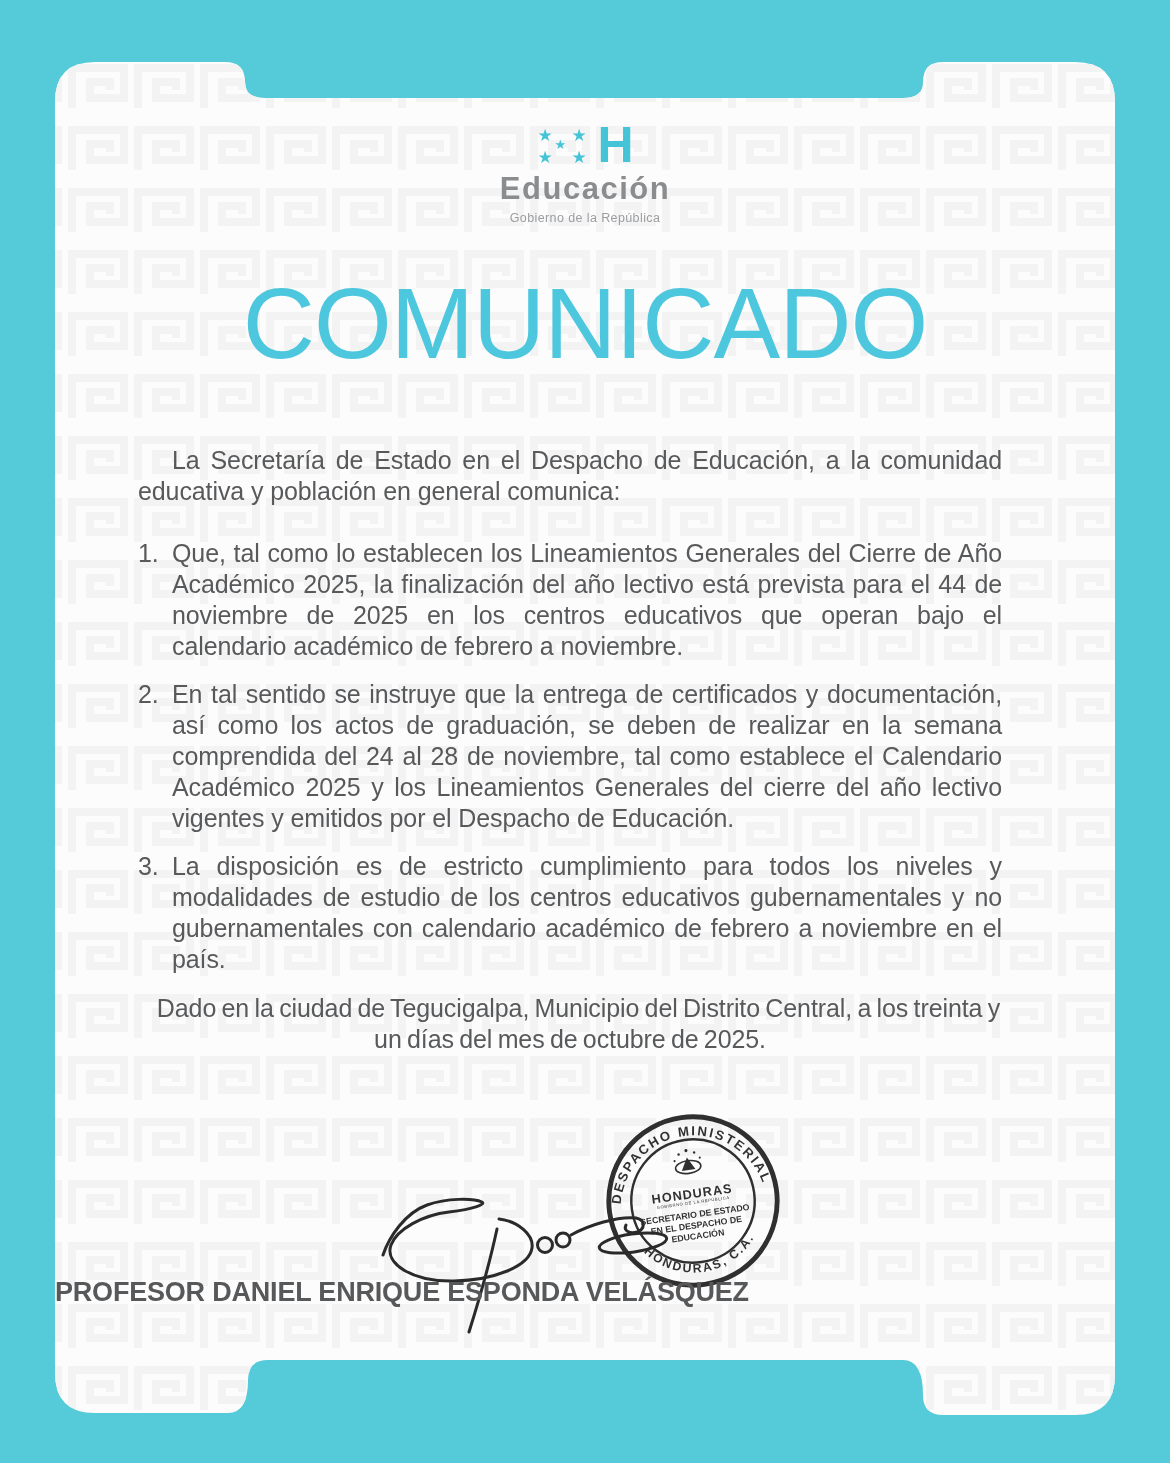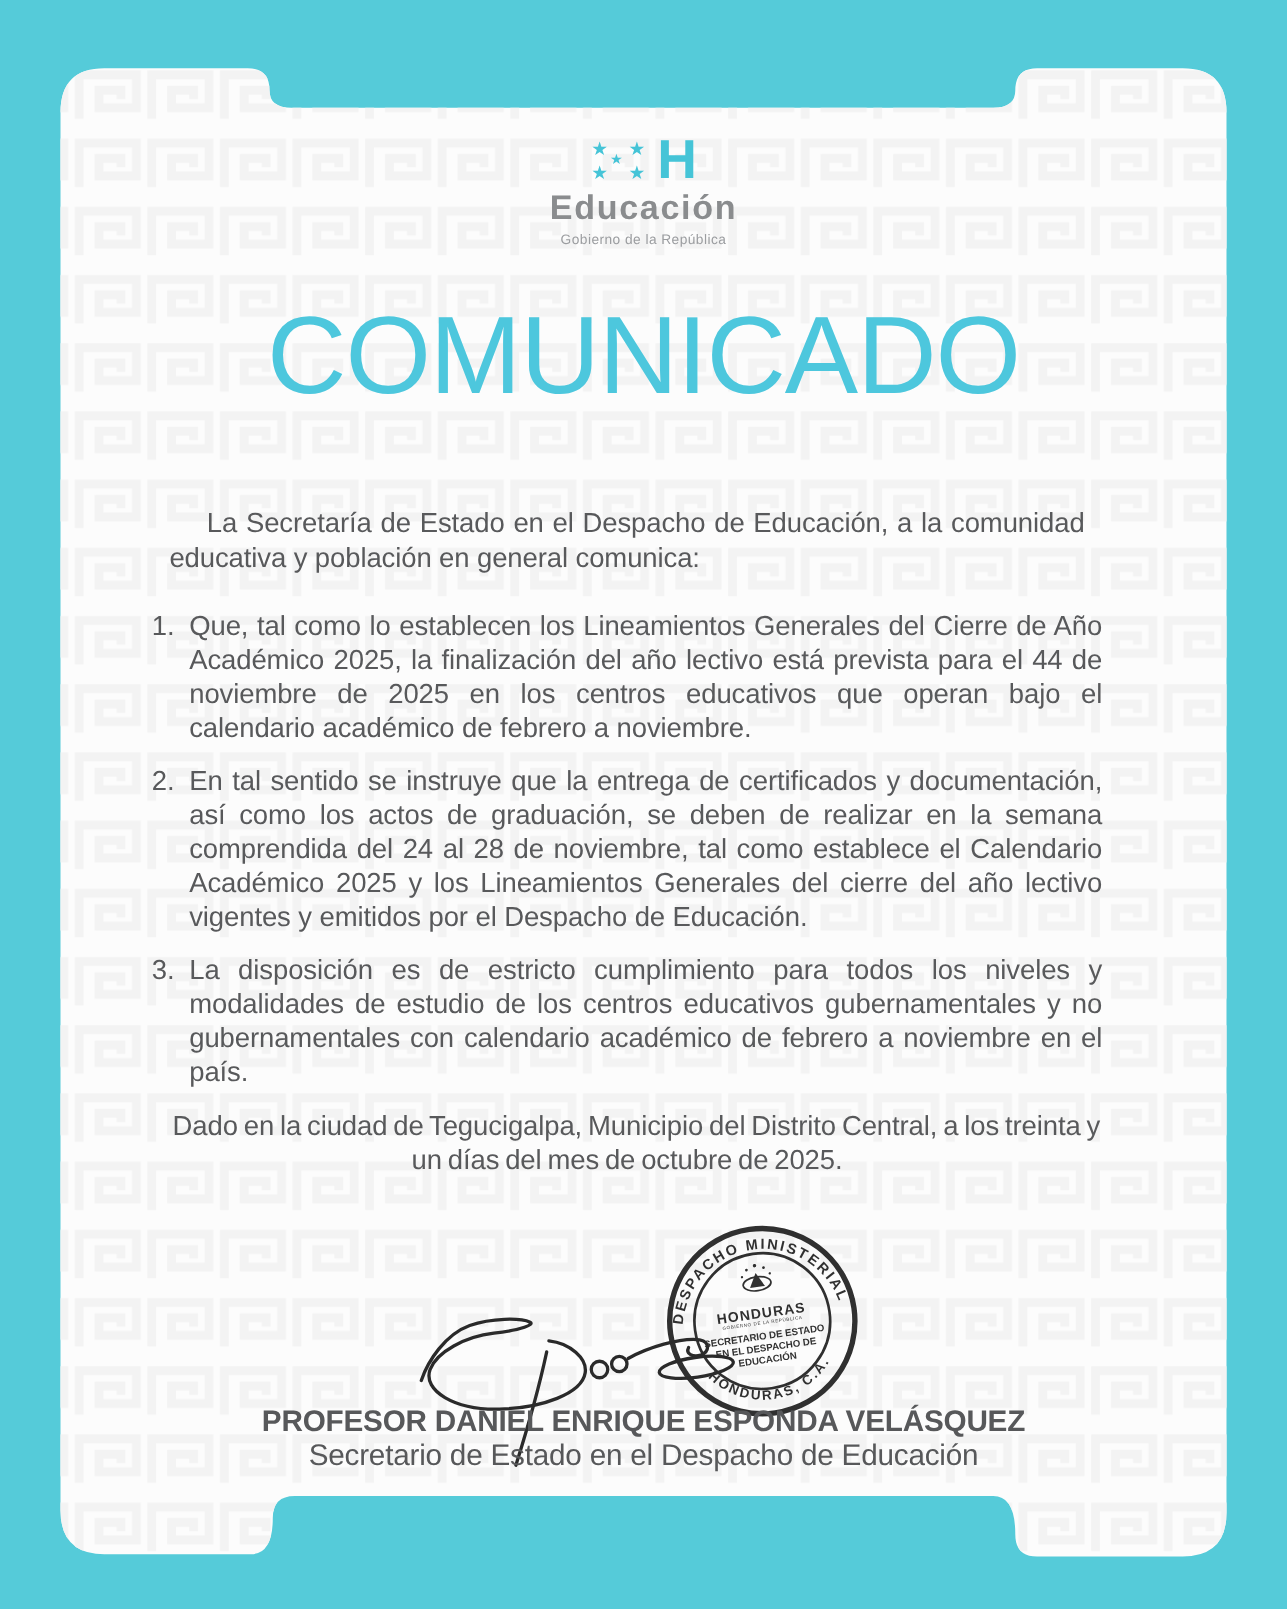--- a/index.html
+++ b/index.html
@@ -29,33 +29,33 @@
   .title{
     position:absolute;left:0;top:206px;width:100%;text-align:center;
     font-size:100px;font-weight:400;letter-spacing:-1px;color:#4DC7DD;line-height:1.1;
   }
 
   
   .textcol{
     position:absolute;left:83px;top:383px;width:864px;
     color:#58595B;font-size:25px;line-height:31px;letter-spacing:-.1px;
   }
-  .intro{margin:16px;text-align:justify;text-indent:34px;}
+  .intro{margin:0;text-align:justify;text-indent:34px;}
   .items{margin-top:31px;}
   .item{display:flex;margin-bottom:17px;}
   .item-num{flex:none;width:34px;}
   .item-text{flex:1;text-align:justify;}
   .closing{margin-top:18px;text-align:center;text-indent:17px;word-spacing:-1.5px;}
 
   
   .stamp{position:absolute;left:545px;top:1046px;width:186px;height:186px;transform:rotate(-8deg);opacity:.92;}
   .signature-svg{position:absolute;left:320px;top:1123px;width:340px;height:150px;pointer-events:none;}
 
   
-  .signatory{position:absolute;left:0;top:1216px;width:100%;text-align:center;color:#57585A;}
+  .signatory{position:absolute;left:0;top:1216px;width:100%;color:#57585A;}
   .signatory-name{font-size:27px;font-weight:bold;line-height:29px;letter-spacing:-.2px;}
   .signatory-title{font-size:27px;line-height:29px;margin-top:2px;letter-spacing:-.2px;}
 </style>
 </head>
 <body>
 
 <svg class="card-shape-svg" viewBox="0 0 1170 1463" aria-hidden="true">
   <defs>
     <pattern id="meander" width="66" height="62" patternUnits="userSpaceOnUse">
       <path d="M 6 46 V 6 H 58 V 36 H 24 V 20 H 44 V 28" fill="none" stroke="#F3F3F3" stroke-width="8"></path>
@@ -148,16 +148,15 @@
       <path d="M 122 44 C 116 72, 105 112, 94 147"></path>
       <circle cx="170" cy="60" r="7.5"></circle>
       <circle cx="188" cy="55" r="7"></circle>
       <path d="M 196 50 C 214 40, 243 31, 261 33 C 271 35, 270 44, 262 47 C 255 49, 248 46, 251 40"></path>
       <ellipse cx="258" cy="58" rx="34" ry="9" transform="rotate(-8 258 58)"></ellipse>
     </g>
   </svg>
 
   <div class="signatory">
     <div class="signatory-name">PROFESOR DANIEL ENRIQUE ESPONDA VELÁSQUEZ</div>
-    <div class="signatory-title">Secretario de Estado en el Despacho de Educación</div>
   </div>
 
 </div>
 
 </body></html>

